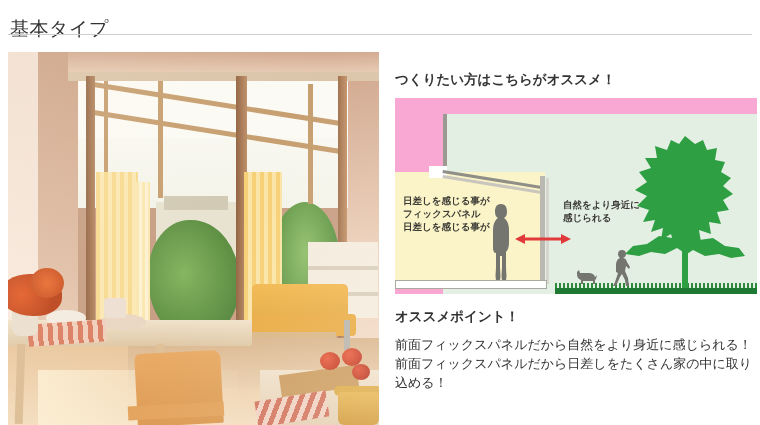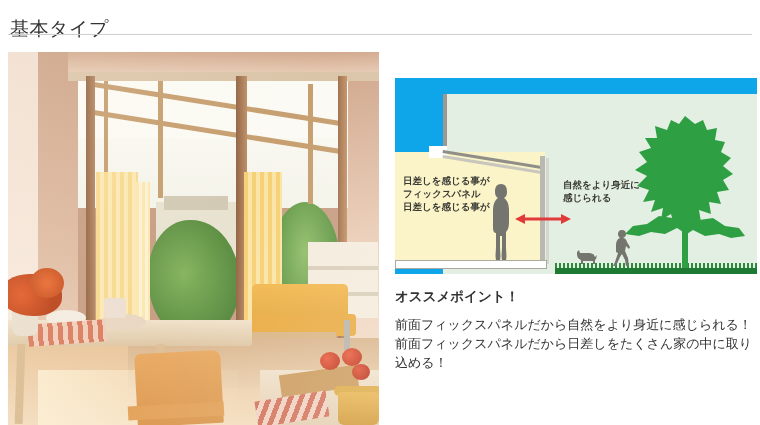--- a/index.html
+++ b/index.html
@@ -97,21 +97,21 @@
   .faucet{left:336px;top:268px;width:6px;height:30px;background:#b5b2ab;}
   .photo-veil{left:0;top:0;width:371px;height:373px;background:linear-gradient(120deg,rgba(255,244,220,.20),rgba(255,230,190,.06) 55%,rgba(255,250,235,.22));}
 
   
   .rcol{position:absolute;left:395px;top:50px;width:360px;}
   .lead{
     font-size:13.5px;font-weight:bold;color:#333;line-height:20px;
     margin:0 0 8px 0;
   }
   
-  .diagram{position:relative;width:362px;height:196px;margin-top:6px;background:#0ea5e9;overflow:hidden;}
+  .diagram{position:relative;width:362px;height:196px;margin-top:6px;background:#f9a8d4;overflow:hidden;}
   .dg{position:absolute;}
   .sky-g{left:48px;top:16px;width:314px;height:180px;background:#e4efe3;}
   .ground{left:160px;top:190px;width:202px;height:6px;background:#1e7a33;}
   .grass{left:160px;top:185px;width:202px;height:6px;background:repeating-linear-gradient(90deg,#2d8a3c 0 2px,#e4efe3 2px 4px);}
   .wall-up{left:48px;top:16px;width:4px;height:62px;background:#9a9a92;}
   .interior{left:0px;top:74px;width:150px;height:110px;background:#fbf4c9;}
   .notch{left:34px;top:68px;width:18px;height:12px;background:#ffffff;}
   .roof{left:48px;top:72px;width:100px;height:3px;background:#8f8f88;transform:rotate(9.2deg);transform-origin:left top;}
   .roof2{left:48px;top:77px;width:100px;height:3px;background:#c9c7bd;transform:rotate(9.2deg);transform-origin:left top;}
   .glass-wall{left:145px;top:78px;width:5px;height:108px;background:#b9b9b1;}
@@ -198,20 +198,21 @@
     <div class="ph flow2"></div>
     <div class="ph chair"></div>
     <div class="ph chair-seat"></div>
     <div class="ph photo-veil"></div>
   </div>
 
   <div class="rcol">
 
     <p class="lead">
       <br>
+      <span>つくりたい方はこちらがオススメ！</span>
     </p>
 
     <div class="diagram">
       <div class="dg sky-g"></div>
       <div class="dg grass"></div>
       <div class="dg ground"></div>
 
       <div class="dg tree-wrap">
         <svg viewBox="0 0 120 154" width="120" height="154" aria-hidden="true">
           <path fill="#2ea043" d="M60 2 L70 10 L78 6 L82 16 L92 14 L90 26 L100 28 L96 38 L106 44 L98 52

